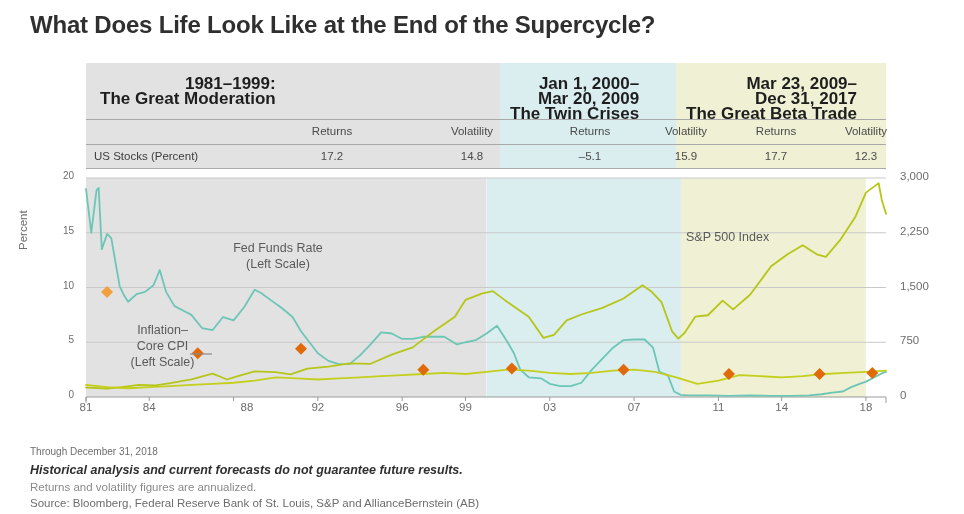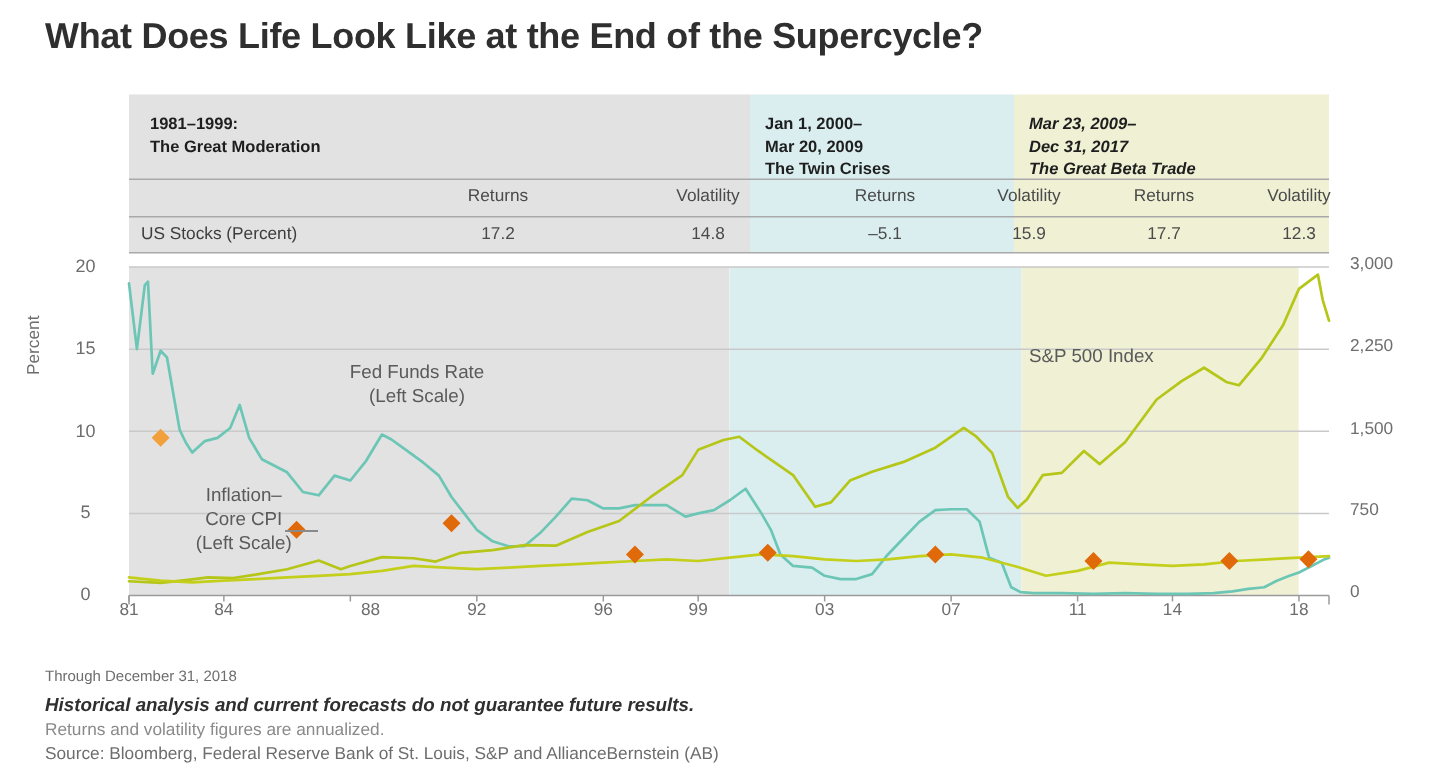--- a/index.html
+++ b/index.html
@@ -18,24 +18,24 @@
     letter-spacing:-0.2px;
   }
 
   
   .hdr{position:absolute;left:86px;top:63px;width:800px;height:105px;}
   .hdr .band{position:absolute;top:0;bottom:0;}
   .band.gray{left:0;width:414px;background:#e3e2e2;}
   .band.cyan{left:414px;width:176px;background:#daeef0;}
   .band.yel{left:590px;width:210px;background:#eff0d4;}
 
-  .era{position:absolute;top:13px;font-size:11px;font-weight:bold;color:#1e1e1e;line-height:15px;}
+  .era{position:absolute;top:13px;font-size:17px;font-weight:bold;color:#1e1e1e;line-height:15px;text-align:right;}
   .era.a{left:14px;}
   .era.b{left:424px;}
-  .era.c{left:600px;font-style:italic;}
+  .era.c{left:600px;}
 
   .hrow{position:absolute;left:0;right:0;}
   .hrow.cols{top:56px;height:25px;padding-left:15px;}
   .hrow.vals{top:81px;height:25px;}
   .rule{position:absolute;left:0;right:0;height:1px;background:#a9a9a9;}
   .rule.r1{top:56px;}
   .rule.r2{top:81px;}
   .rule.r3{top:105px;}
 
   .cell{position:absolute;font-size:11.5px;color:#4a4a4a;text-align:center;line-height:24px;}
@@ -47,21 +47,21 @@
   .c5{left:648px;width:84px;}
   .c6{left:738px;width:84px;}
 
   
   .chart{position:absolute;left:0;top:0;width:964px;height:514px;}
   .ylab{
     position:absolute;left:17px;top:250px;width:90px;
     transform:rotate(-90deg);transform-origin:left top;
     font-size:11.5px;color:#6d6d6d;text-align:left;
   }
-  .ytick{position:absolute;width:34px;text-align:center;font-size:12px;color:#6d6d6d;}
+  .ytick{position:absolute;width:34px;text-align:right;font-size:10px;color:#6d6d6d;}
   .y2tick{position:absolute;width:50px;text-align:left;font-size:11.5px;color:#6d6d6d;}
   .xtick{position:absolute;width:40px;text-align:center;font-size:11.5px;color:#6d6d6d;top:401px;}
 
   .annot{position:absolute;font-size:12.5px;color:#5a5a5a;line-height:16px;text-align:center;}
   .annot.ffr{left:198px;top:240px;width:160px;}
   .annot.cpi{left:100px;top:322px;width:125px;text-align:center;}
   .annot.spx{left:686px;top:229px;width:120px;text-align:left;}
 </style>
 </head>
 <body>

